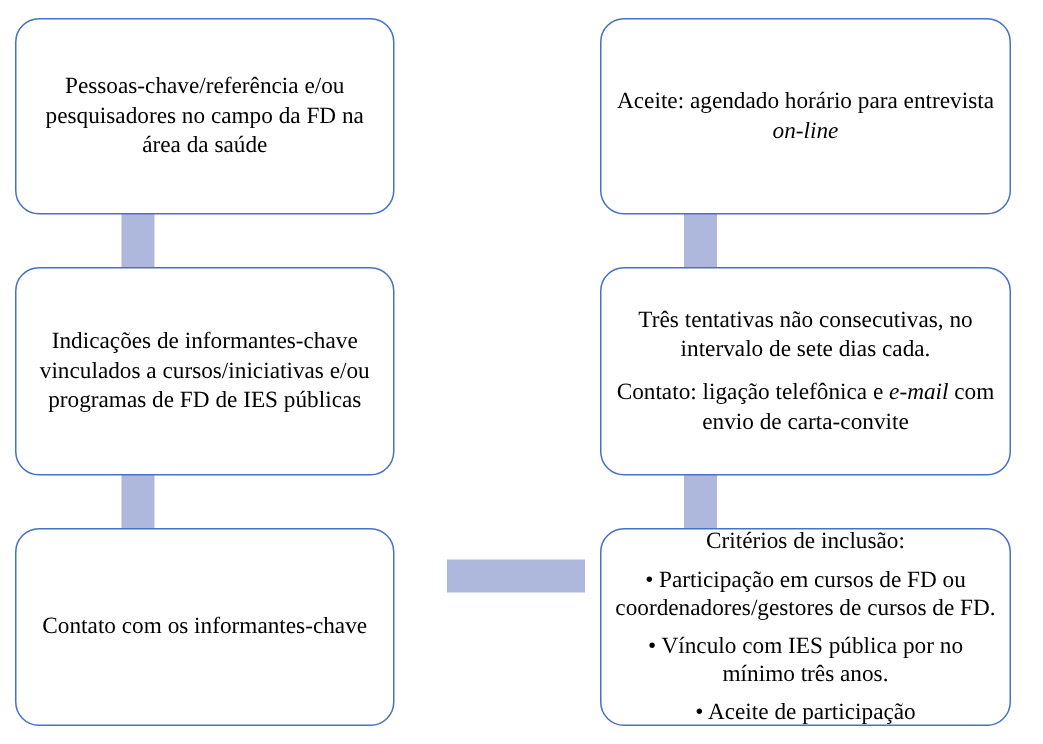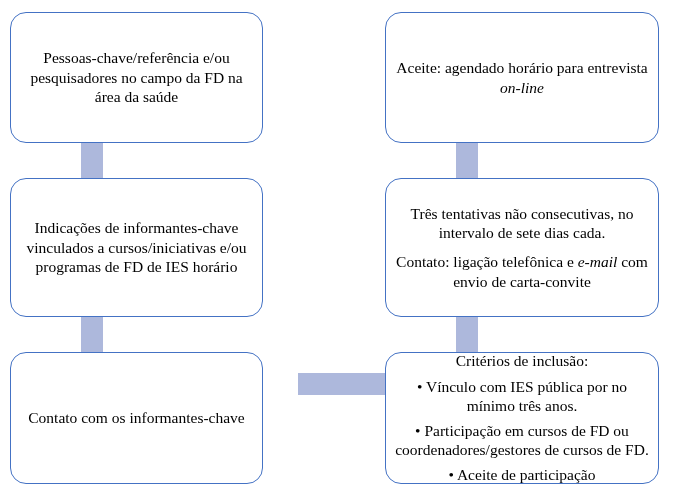--- a/index.html
+++ b/index.html
@@ -33,21 +33,21 @@
     justify-content: center;
     align-items: center;
     text-align: center;
     font-size: 15.5px;
     line-height: 1.26;
     padding: 4px 10px;
     row-gap: 9px;
   }
   .node p { margin: 0; }
   .node-left   { left: 10px;  width: 253px; }
-  .node-right  { left: 385px; width: 274px; }
+  .node-right  { left: 400px; width: 274px; }
   .row-1 { top: 12px;  height: 131px; }
   .row-2 { top: 178px; height: 139px; }
   .row-3 { top: 352px; height: 132px; }
   .node-criterios { row-gap: 6px; padding: 2px 6px; line-height: 1.24; font-family: Liberation Serif, serif; }
   .v-conn { width: 22px; height: 39px; }
   .v-conn-left  { left: 81px; }
   .v-conn-right { left: 456px; }
   .v-conn-top    { top: 141px; }
   .v-conn-bottom { top: 315px; }
   .h-conn { left: 298px; top: 373px; width: 92px; height: 22px; }
@@ -62,36 +62,36 @@
   <div class="connector v-conn v-conn-left v-conn-bottom"></div>
   <div class="connector v-conn v-conn-right v-conn-top"></div>
   <div class="connector v-conn v-conn-right v-conn-bottom"></div>
   <div class="connector h-conn"></div>
 
   <div class="node node-left row-1">
     <p>Pessoas-chave/referência e/ou pesquisadores no campo da FD na área da saúde</p>
   </div>
 
   <div class="node node-left row-2">
-    <p>Indicações de informantes-chave vinculados a cursos/iniciativas e/ou programas de FD de IES horário</p>
+    <p>Indicações de informantes-chave vinculados a cursos/iniciativas e/ou programas de FD de IES públicas</p>
   </div>
 
   <div class="node node-left row-3">
     <p>Contato com os informantes-chave</p>
   </div>
 
   <div class="node node-right row-1">
     <p><span>Aceite: agendado horário para entrevista </span><i>on-line</i></p>
   </div>
 
   <div class="node node-right row-2">
     <p>Três tentativas não consecutivas, no intervalo de sete dias cada.</p>
     <p><span>Contato: ligação telefônica e </span><i>e-mail</i><span> com envio de carta-convite</span></p>
   </div>
 
   <div class="node node-right row-3 node-criterios">
     <p>Critérios de inclusão:</p>
+    <p>• Participação em cursos de FD ou coordenadores/gestores de cursos de FD.</p>
     <p>• Vínculo com IES pública por no mínimo três anos.</p>
-    <p>• Participação em cursos de FD ou coordenadores/gestores de cursos de FD.</p>
     <p>• Aceite de participação</p>
   </div>
 
 </div>
 
 </body></html>

